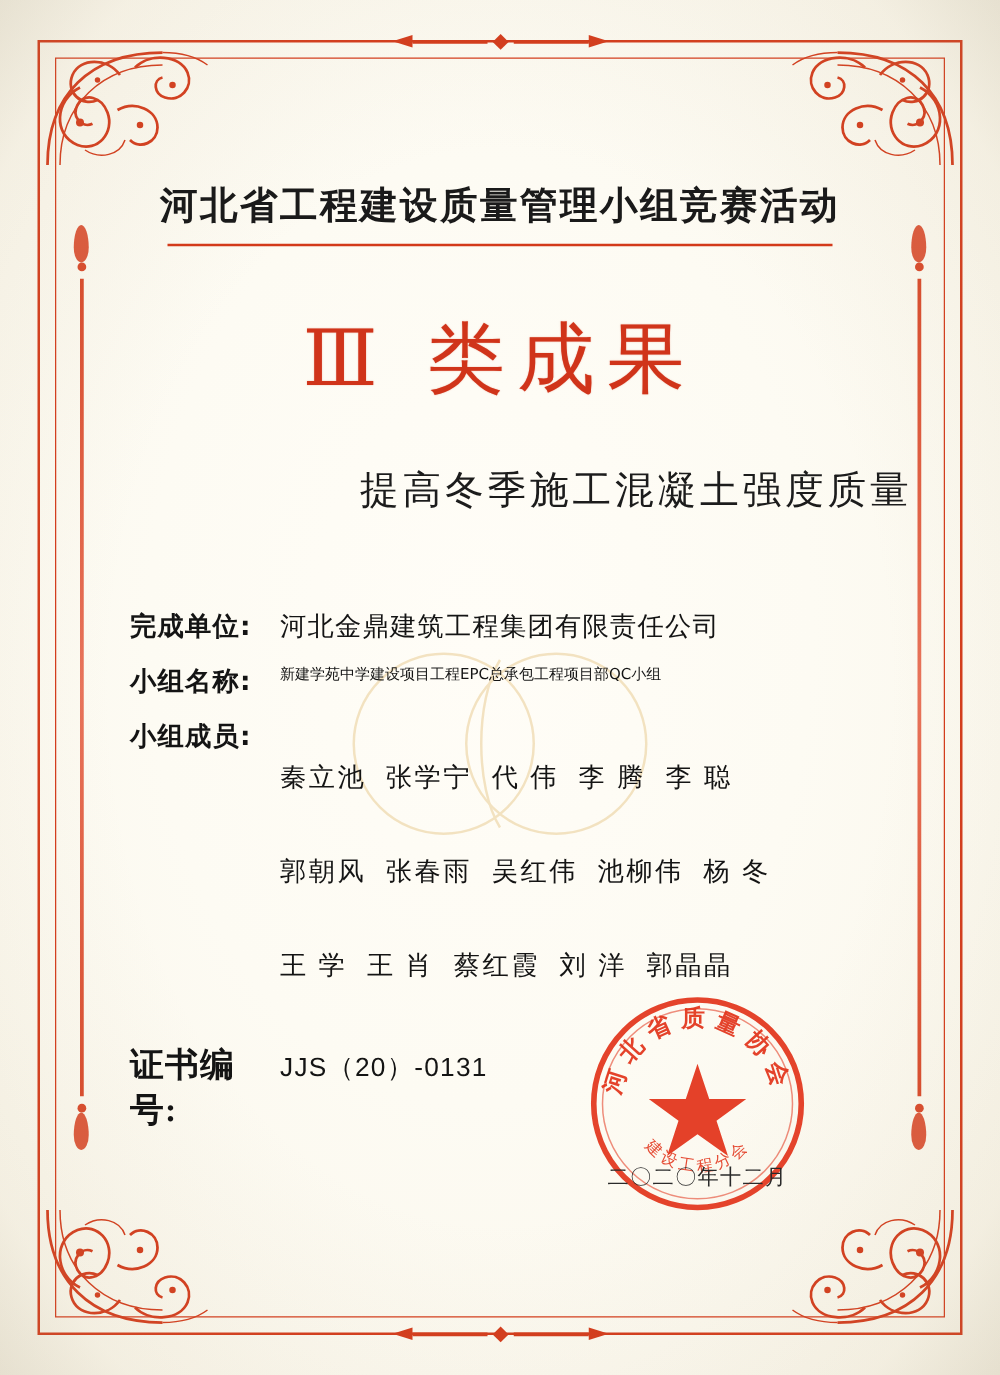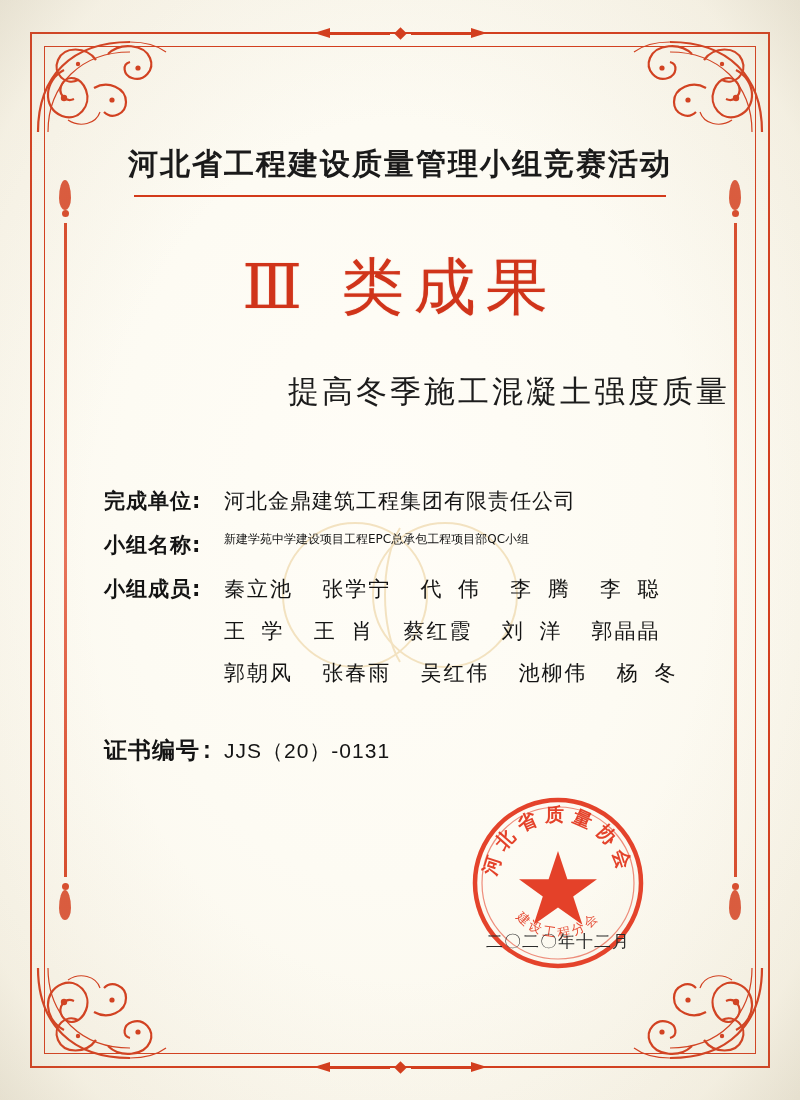--- a/index.html
+++ b/index.html
@@ -200,38 +200,39 @@
   }
   .members-lines {
     display: flex;
     flex-direction: column;
     gap: 14px;
   }
   .members-line {
     font-size: 21px;
     color: #141414;
     letter-spacing: 2px;
-    font-family: Liberation Mono, monospace;
+    font-family: Liberation Sans, sans-serif;
     white-space: pre;
+    margin-top: 33px;
   }
 
   .cert-no-row {
     display: flex;
     align-items: baseline;
     margin-top: 48px;
     padding-left: 34px;
   }
   .cert-no-label {
-    font-size: 23px;
+    font-size: 27px;
     font-weight: bold;
     color: #141414;
     letter-spacing: 1px;
     width: 120px;
     flex: 0 0 120px;
-    font-family: Liberation Mono, monospace;
+    font-family: Liberation Serif, serif;
   }
   .cert-no-value {
     font-size: 21px;
     color: #141414;
     letter-spacing: 1px;
     font-family: Liberation Sans, sans-serif;
   }
 
   
   .seal {
@@ -398,22 +399,22 @@
 
       <div class="field-row">
         <div class="field-label">小组名称:</div>
         <div class="field-value team-name">新建学苑中学建设项目工程EPC总承包工程项目部QC小组</div>
       </div>
 
       <div class="field-row">
         <div class="field-label">小组成员:</div>
         <div class="members-lines">
           <div class="members-line">秦立池  张学宁  代 伟  李 腾  李 聪</div>
+          <div class="members-line">郭朝风  张春雨  吴红伟  池柳伟  杨 冬</div>
           <div class="members-line">王 学  王 肖  蔡红霞  刘 洋  郭晶晶</div>
-          <div class="members-line">郭朝风  张春雨  吴红伟  池柳伟  杨 冬</div>
         </div>
       </div>
 
     </div>
 
     <div class="cert-no-row">
       <div class="cert-no-label">证书编号:</div>
       <div class="cert-no-value">JJS（20）-0131</div>
     </div>
 

